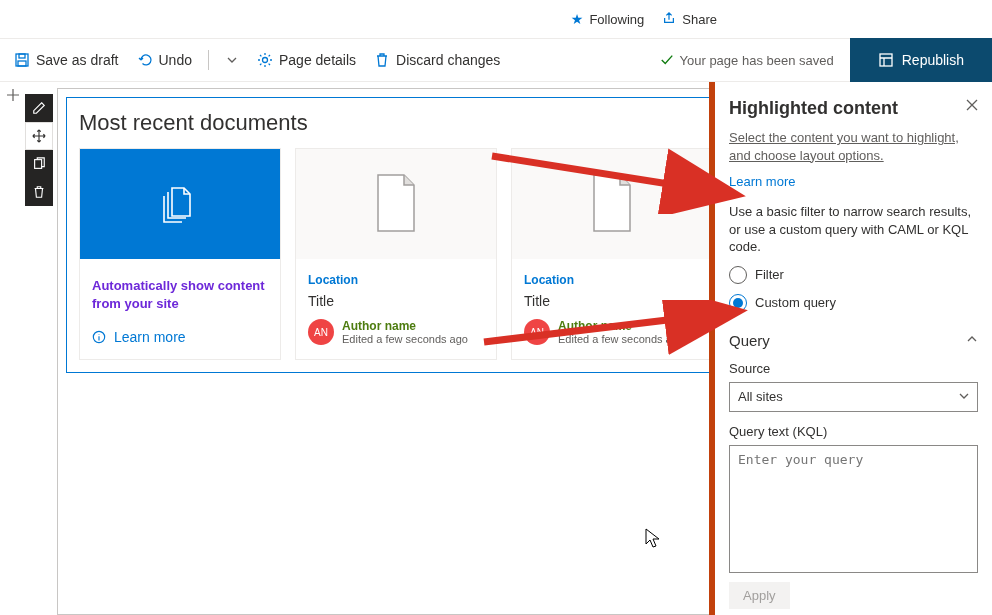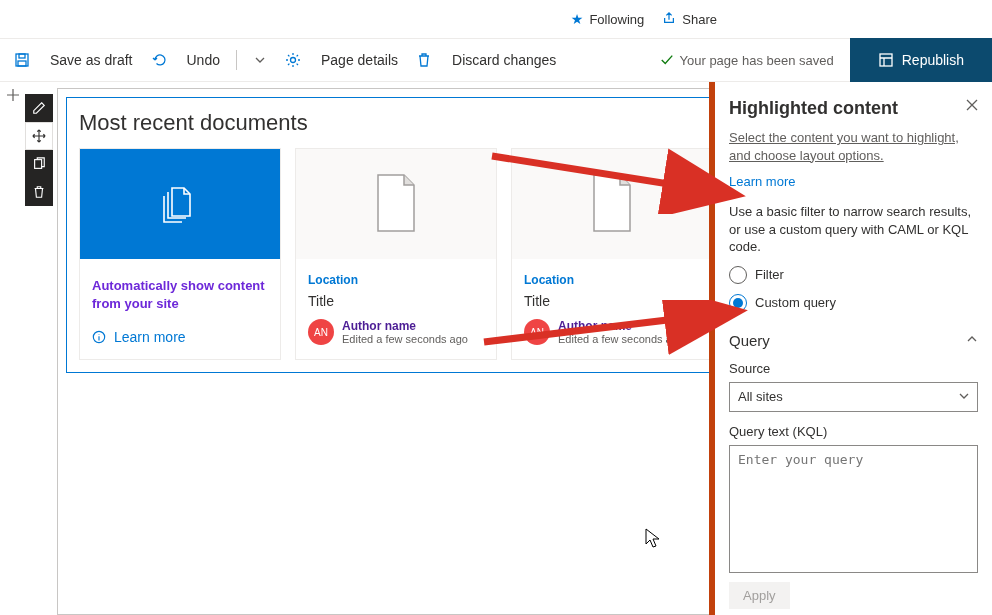--- a/index.html
+++ b/index.html
@@ -42,21 +42,21 @@
     }
     .toolbar-left {
       display: flex;
       align-items: center;
       gap: 14px;
       flex: 1;
     }
     .toolbar-btn {
       display: flex;
       align-items: center;
-      gap: 20px;
+      gap: 6px;
       cursor: pointer;
       color: #323130;
       font-size: 14px;
       padding: 4px 2px;
     }
     .toolbar-btn svg { width: 16px; height: 16px; }
     .toolbar-divider {
       width: 1px;
       height: 20px;
       background: #c8c6c4;
@@ -236,21 +236,21 @@
       height: 26px;
       border-radius: 50%;
       background: #ef4444;
       color: #fff;
       font-size: 10px;
       display: flex;
       align-items: center;
       justify-content: center;
     }
     .author-meta { display: flex; flex-direction: column; }
-    .author-name { font-size: 12px; font-weight: 600; color: #4c1d95; }
+    .author-name { font-size: 12px; font-weight: 600; color: #4d7c0f; }
     .author-time { font-size: 11px; color: #605e5c; }
 
     .card.secondary { height: 190px; }
     .card.secondary .card-body { padding-bottom: 4px; }
 
     .side-panel {
       width: 283px;
       border-left: 6px solid #c2410c;
       padding: 16px 14px 10px 14px;
       overflow: hidden;

